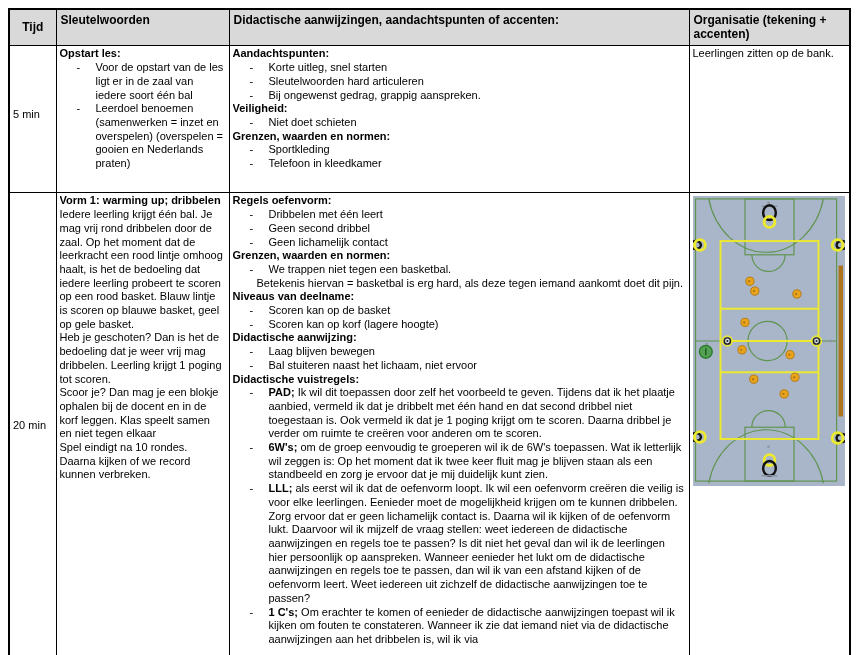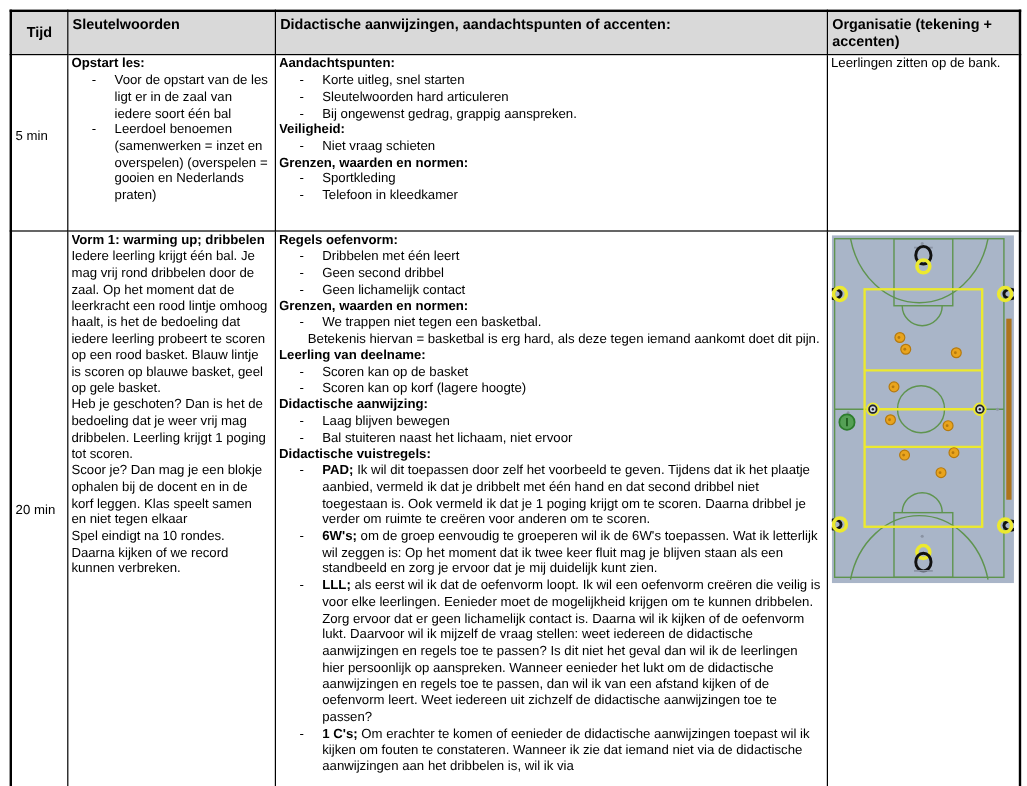--- a/index.html
+++ b/index.html
@@ -96,21 +96,21 @@
           <span class="dash">-</span>
           <span class="bt">Sleutelwoorden hard articuleren</span>
         </div>
         <div class="bullet">
           <span class="dash">-</span>
           <span class="bt">Bij ongewenst gedrag, grappig aanspreken.</span>
         </div>
         <div class="h">Veiligheid:</div>
         <div class="bullet">
           <span class="dash">-</span>
-          <span class="bt">Niet vraag schieten</span>
+          <span class="bt">Niet doet schieten</span>
         </div>
         <div class="h">Grenzen, waarden en normen:</div>
         <div class="bullet">
           <span class="dash">-</span>
           <span class="bt">Sportkleding</span>
         </div>
         <div class="bullet">
           <span class="dash">-</span>
           <span class="bt">Telefoon in kleedkamer</span>
         </div>
@@ -148,21 +148,21 @@
           <span class="bt">Geen lichamelijk contact</span>
         </div>
 
         <div class="h">Grenzen, waarden en normen:</div>
         <div class="bullet">
           <span class="dash">-</span>
           <span class="bt">We trappen niet tegen een basketbal.</span>
         </div>
         <div class="sub">Betekenis hiervan = basketbal is erg hard, als deze tegen iemand aankomt doet dit pijn.</div>
 
-        <div class="h">Leerling van deelname:</div>
+        <div class="h">Niveaus van deelname:</div>
         <div class="bullet">
           <span class="dash">-</span>
           <span class="bt">Scoren kan op de basket</span>
         </div>
         <div class="bullet">
           <span class="dash">-</span>
           <span class="bt">Scoren kan op korf (lagere hoogte)</span>
         </div>
 
         <div class="h">Didactische aanwijzing:</div>

